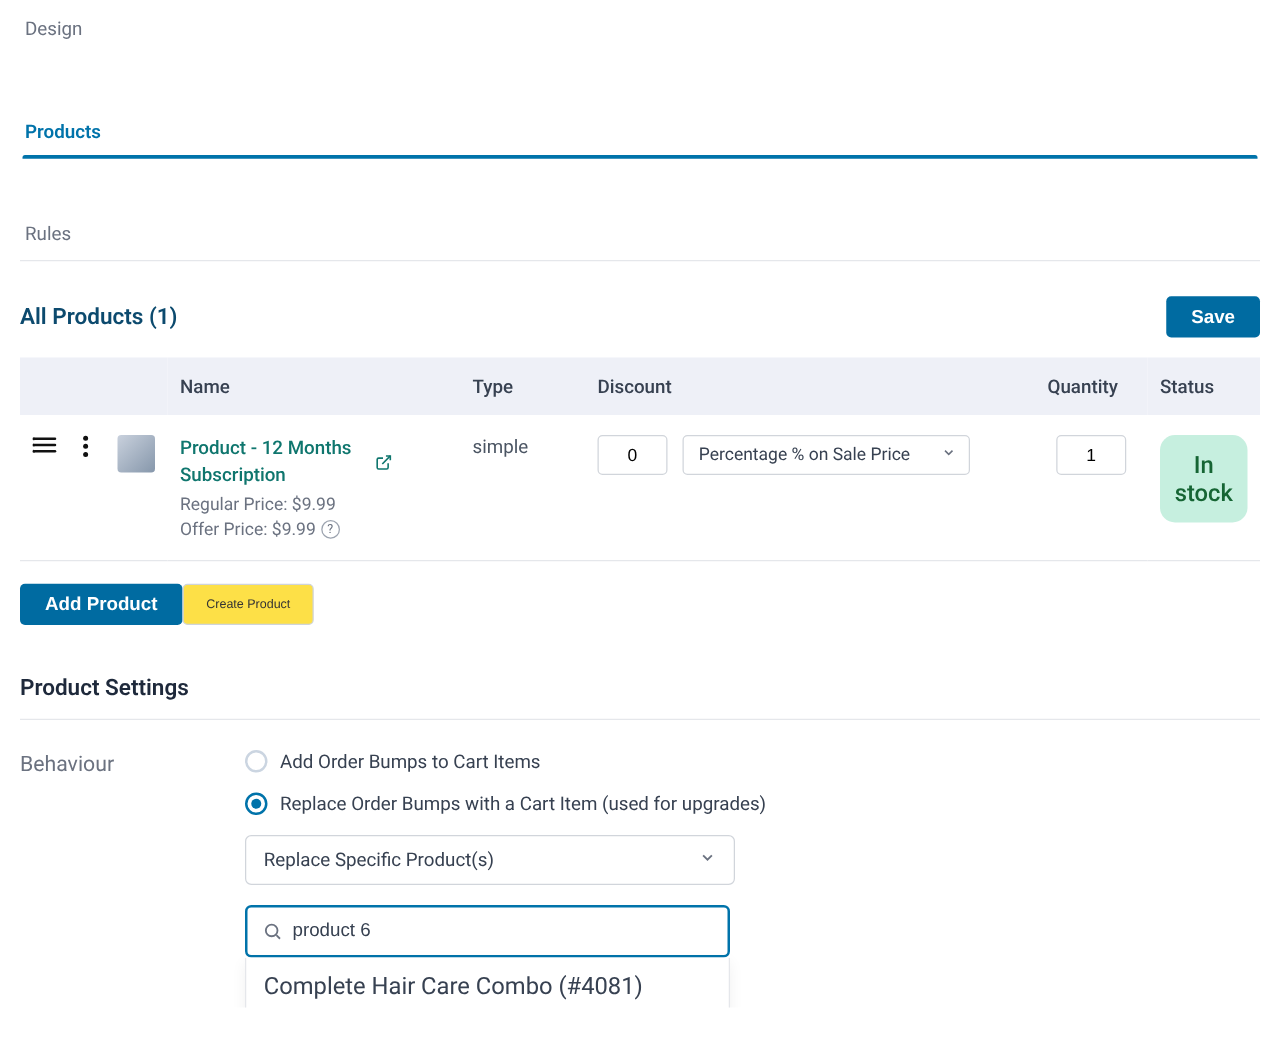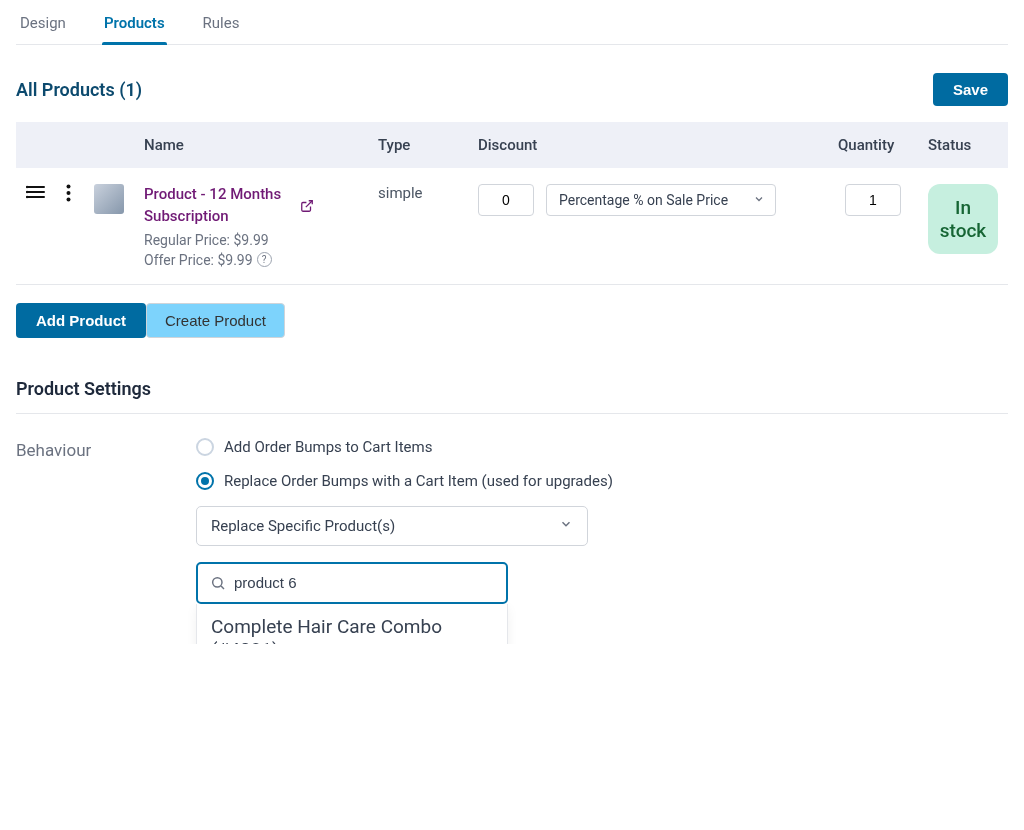--- a/index.html
+++ b/index.html
@@ -10,20 +10,21 @@
     background: #fff;
     padding: 0 16px 40px 16px;
   }
 
   
   .tabs {
     display: flex;
     gap: 38px;
     border-bottom: 1px solid #e5e7eb;
     padding: 0 4px;
+    flex-direction: column;
   }
   .tab {
     padding: 14px 0 12px 0;
     color: #6b7280;
     font-size: 15px;
     cursor: pointer;
     position: relative;
   }
   .tab.active {
     color: #0073aa;
@@ -54,26 +55,26 @@
     background: #006ba1;
     color: #fff;
     border: none;
     border-radius: 4px;
     padding: 8px 20px;
     font-size: 15px;
     font-weight: 600;
     cursor: pointer;
   }
   .btn-secondary {
-    background: #7dd3fc;
+    background: #fde047;
     color: #333;
     border: 1px solid #cfd4d9;
     border-radius: 4px;
     padding: 8px 18px;
-    font-size: 15px;
+    font-size: 10px;
     font-weight: 500;
     cursor: pointer;
   }
 
   
   .product-table {
     width: 100%;
     border-collapse: collapse;
   }
   .product-table thead th {
@@ -100,21 +101,21 @@
   .col-qty { width: 90px; text-align: center;}
   .col-status { width: 90px; text-align: center;}
 
   .drag-icon, .kebab-icon { color: #111; }
   .thumb {
     width: 30px; height: 30px;
     background: linear-gradient(135deg,#c9d1dd,#8697ab);
     border-radius: 3px;
     display: inline-block;
   }
-  .prod-link { color: #701a75; font-weight: 500; text-decoration: none; display: inline-flex; align-items: center; gap: 6px; line-height: 1.45; }
+  .prod-link { color: #0f766e; font-weight: 500; text-decoration: none; display: inline-flex; align-items: center; gap: 6px; line-height: 1.45; }
   .prod-link svg { flex-shrink: 0; }
   .price-line { color: #6b7280; font-size: 14px; margin-top: 4px; display: flex; align-items: center; gap: 4px;}
   .help-circle {
     width: 15px; height: 15px; border: 1px solid #9ca3af; border-radius: 50%;
     display: inline-flex; align-items: center; justify-content: center;
     font-size: 10px; color: #6b7280;
   }
 
   .num-input {
     width: 56px; height: 32px; border: 1px solid #d1d5db; border-radius: 4px;
@@ -159,21 +160,21 @@
 
   .wide-select {
     width: 392px; height: 40px;
     border:1px solid #d1d5db; border-radius:5px;
     padding:0 16px 0 14px; font-size:15px; color:#374151;
     position:relative; display:flex; align-items:center; background:#fff;
     margin-bottom: 16px;
   }
   .wide-select .chev { position:absolute; right:14px; top:50%; transform:translateY(-50%); color:#6b7280;}
 
-  .search-combo { width: 312px; position:relative; }
+  .search-combo { width: 388px; position:relative; }
   .search-input-wrap {
     height: 42px; border:2px solid #0073aa; border-radius:5px;
     display:flex; align-items:center; padding:0 12px; gap:8px; background:#fff;
   }
   .search-input-wrap svg { color:#6b7280; flex-shrink:0;}
   .search-input { border:none; outline:none; font-size:15px; flex:1; color:#374151; }
 
   .dropdown {
     position:absolute; top:42px; left:0; width:100%;
     background:#fff; border:1px solid #e5e7eb; border-top:none;

